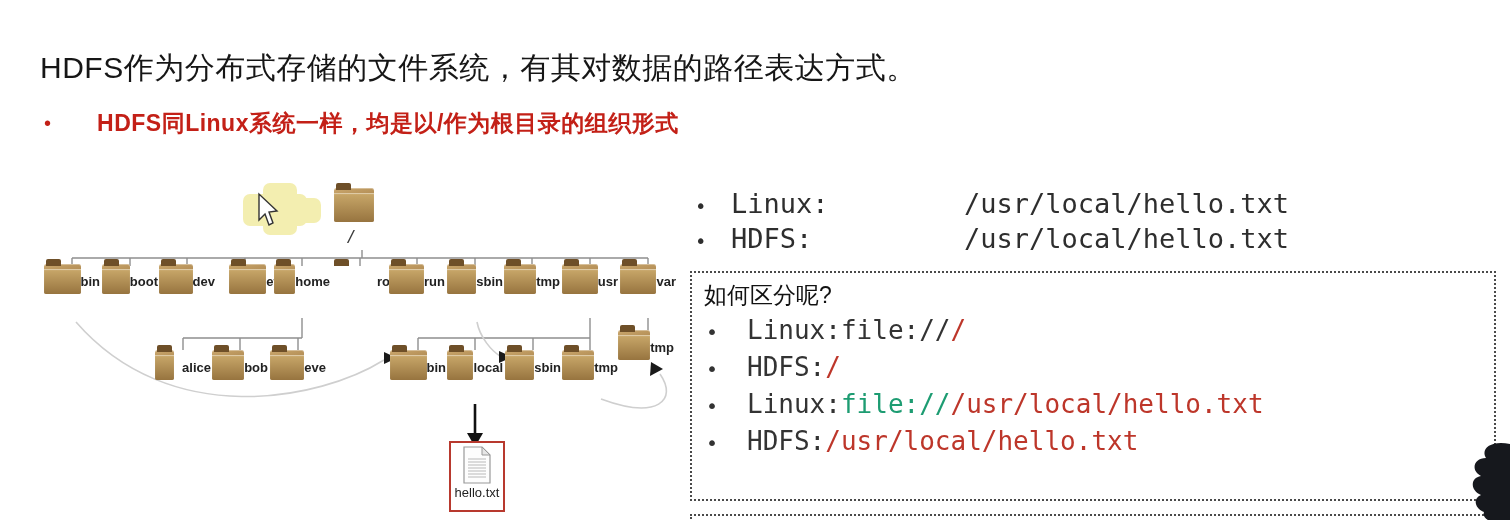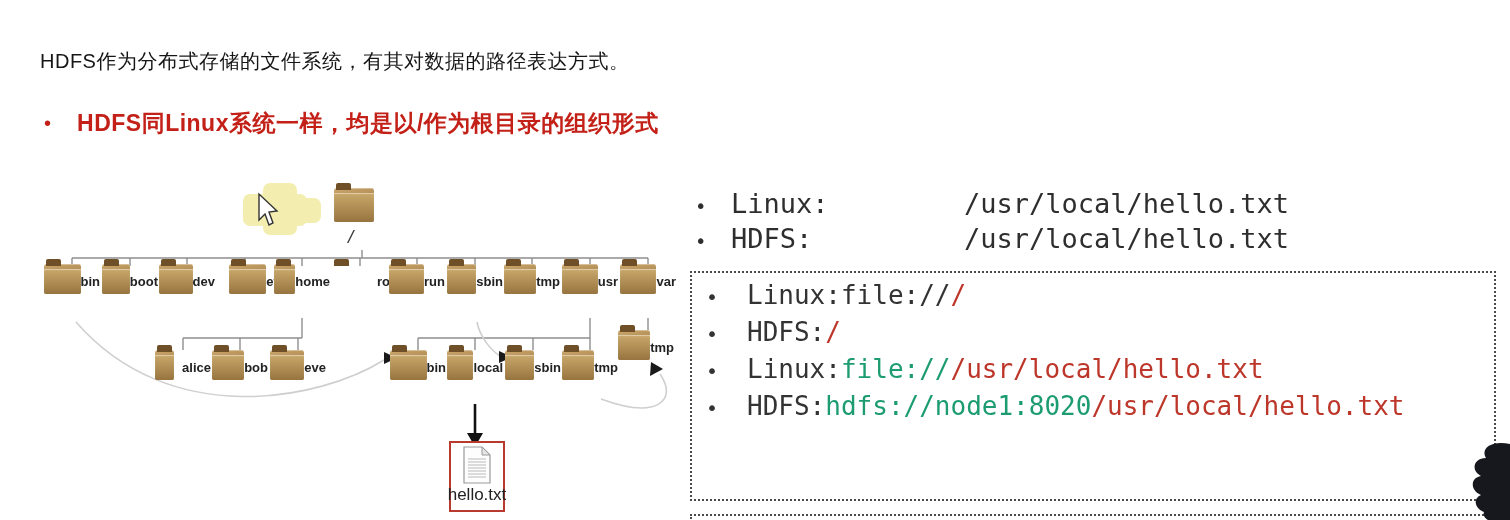--- a/index.html
+++ b/index.html
@@ -3,24 +3,24 @@
 <meta charset="utf-8">
 <style>
   html,body{margin:0;padding:0;}
   body{
     width:1510px;height:520px;overflow:hidden;position:relative;
     background:#ffffff;font-family:"Liberation Sans",sans-serif;
   }
   .abs{position:absolute;}
 
   
-  .title{left:40px;top:48px;font-size:20px;color:#161616;letter-spacing:.5px;}
+  .title{left:40px;top:48px;font-size:30px;color:#161616;letter-spacing:.5px;}
   .red-line{left:44px;top:108px;display:flex;align-items:center;color:#c32017;}
   .red-line .rdot{font-size:20px;margin-right:26px;}
-  .red-line .rtext{font-size:23px;font-weight:600;letter-spacing:.5px;}
+  .red-line .rtext{font-size:23px;font-weight:600;letter-spacing:.5px;margin-left:20px;}
 
   
   .fitem{position:absolute;width:56px;display:flex;align-items:center;}
   .folder{
     width:38px;height:30px;position:relative;border-radius:2.5px;
     background:linear-gradient(165deg,#caa76d 0%,#b08a52 45%,#8d6a3a 100%);
     box-shadow:inset 0 1px 0 rgba(255,255,255,.35);
   }
   .folder::before{
     content:"";position:absolute;top:-5px;left:2px;width:15px;height:7px;
@@ -33,21 +33,21 @@
   }
   .folder.big{width:40px;height:34px;}
   .flabel{margin-top:5px;font-size:13px;font-weight:600;color:#222;white-space:nowrap;}
   .root-slash{left:348px;top:226px;font-size:19px;font-style:italic;color:#3a3a3a;}
 
   .hello-box{
     left:449px;top:441px;width:56px;height:71px;border:2px solid #b8392e;
     box-sizing:border-box;display:flex;flex-direction:column;align-items:center;
     justify-content:flex-start;padding-top:3px;background:#fff;
   }
-  .hello-label{font-size:17px;color:#222;margin-top:1px;}
+  .hello-label{font-size:13px;color:#222;margin-top:1px;}
 
   
   .cmp{left:695px;top:188px;}
   .cmp-row{display:flex;align-items:baseline;height:35px;color:#2e2e2e;
     font-family:"DejaVu Sans Mono",monospace;font-size:27px;}
   .cmp-row .b{display:inline-block;width:36px;font-size:19px;}
   .cmp-row .lab{display:inline-block;width:233px;}
 
   .dash-box{
     left:690px;top:271px;width:806px;height:230px;border:2px dotted #4a4a4a;
@@ -204,41 +204,41 @@
     <span>/usr/local/hello.txt</span>
   </div>
   <div class="cmp-row">
     <span class="b">•</span>
     <span class="lab">HDFS:</span>
     <span>/usr/local/hello.txt</span>
   </div>
 </div>
 
 <div class="abs dash-box">
+  <div class="bx-head">如何区分呢?</div>
   <div class="codeline">
     <span class="bul">•</span>
       <span>Linux: </span>
       <span>file://</span>
       <span class="c-red">/</span>
   </div>
   <div class="codeline">
     <span class="bul">•</span>
       <span>HDFS: </span>
       <span class="c-red">/</span>
   </div>
   <div class="codeline">
     <span class="bul">•</span>
       <span>Linux: </span>
       <span class="c-green">file://</span>
       <span class="c-red">/usr/local/hello.txt</span>
   </div>
   <div class="codeline">
     <span class="bul">•</span>
       <span>HDFS: </span>
-      <span class="c-green">hdfs://node1:8020</span>
       <span class="c-red">/usr/local/hello.txt</span>
   </div>
 </div>
 
 <div class="abs dash-box2"></div>
 
 <svg class="abs" style="left:1472px;top:438px;" width="38" height="84" viewBox="0 0 38 84">
   <path d="M38,6 C20,2 8,10 14,20 C2,20 -2,32 9,38 C-2,40 -2,52 9,57 C1,60 2,70 12,74 C10,79 16,84 24,84 L38,84 Z" fill="#16181d"></path>
 </svg>
 

